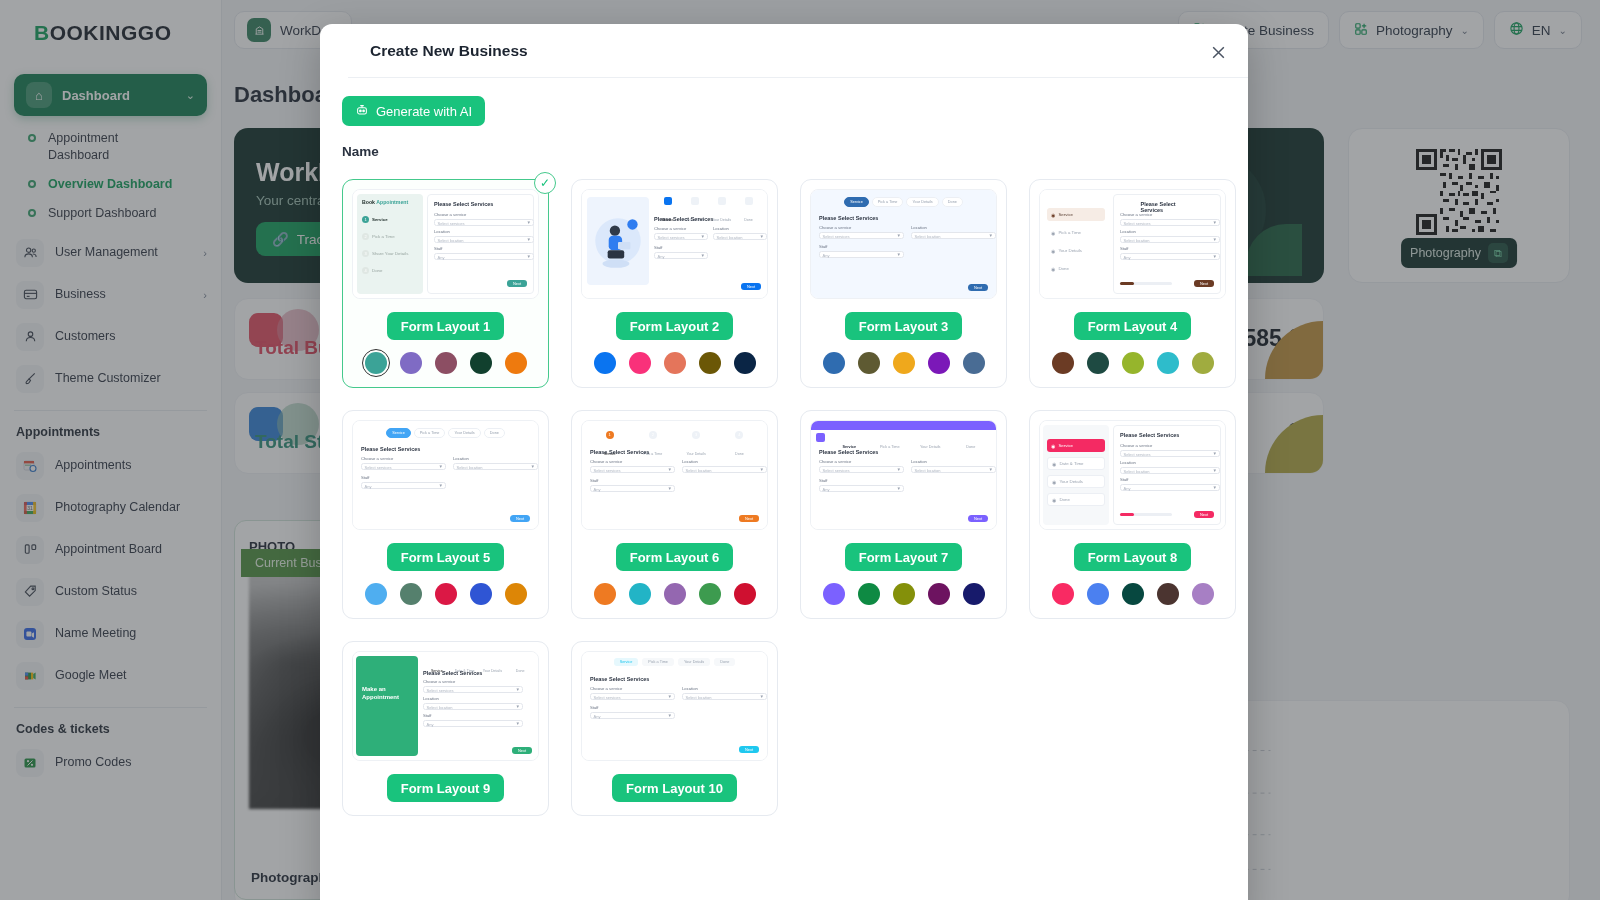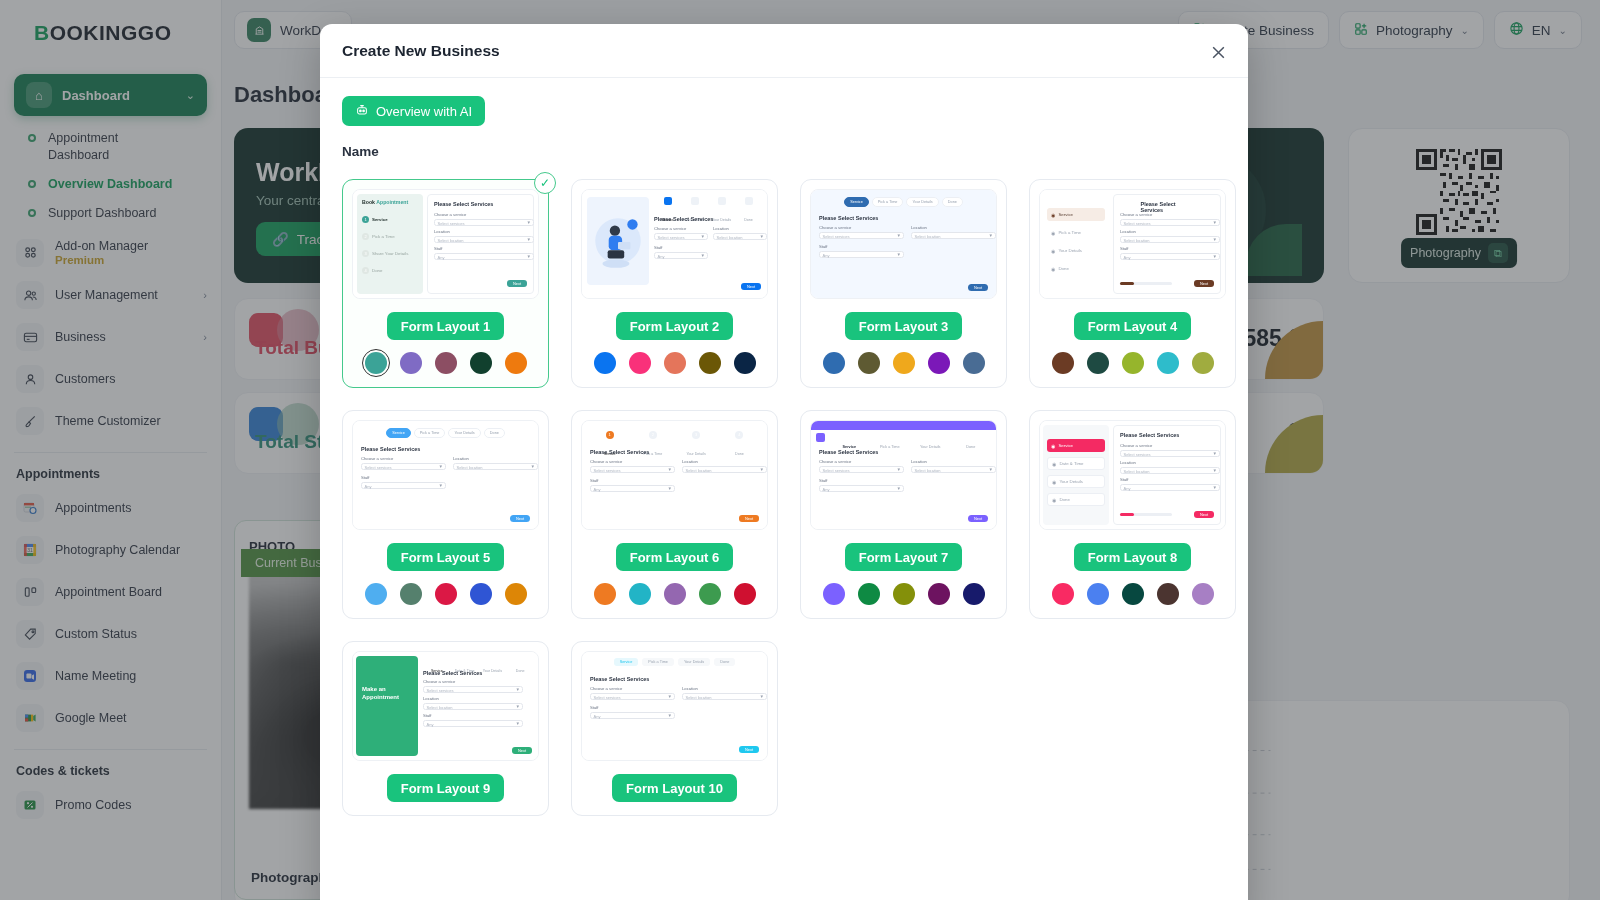--- a/index.html
+++ b/index.html
@@ -153,21 +153,21 @@
   }
 
   
   .modal {
     position: absolute; left: 320px; top: 24px; width: 928px; height: 900px;
     background: #fff; border-radius: 12px 12px 0 0; z-index: 60;
     box-shadow: 0 12px 40px rgba(0,0,0,.22); overflow: hidden;
   }
   .modal-head {
     height: 54px; border-bottom: 1px solid #eceff3; display: flex; align-items: center;
-    padding: 0 22px; position: relative;
+    padding: 0 22px; position: relative; margin-left: 28px;
   }
   .modal-title { font-size: 15.5px; font-weight: bold; color: #1c2430; }
   .modal-close {
     position: absolute; right: 18px; top: 16px; width: 24px; height: 24px;
     color: #4a5362; font-size: 19px; display: flex; align-items: center; justify-content: center;
     cursor: pointer;
   }
   .modal-body { padding: 18px 22px 0 22px; height: 846px; overflow: hidden; }
 
   .ai-btn {
@@ -249,34 +249,20 @@
         <span class="dot"></span>
         <span>Overview Dashboard</span>
       </div>
       <div class="sub-item">
         <span class="dot"></span>
         <span>Support Dashboard</span>
       </div>
     </div>
 
     <div style="margin-top:4px;">
-      <div class="nav-item">
-        <span class="sq">
-          <svg width="15" height="15" viewBox="0 0 16 16" fill="none" stroke="#39404d" stroke-width="1.3">
-              <circle cx="5" cy="5" r="2"></circle>
-              <circle cx="11" cy="5" r="2"></circle>
-              <circle cx="5" cy="11" r="2"></circle>
-              <circle cx="11" cy="11" r="2"></circle>
-            </svg>
-        </span>
-        <span class="txt">
-          <span>Add-on Manager</span>
-          <span class="sub">Premium</span>
-        </span>
-      </div>
       <div class="nav-item">
         <span class="sq">
           <svg width="15" height="15" viewBox="0 0 16 16" fill="none" stroke="#39404d" stroke-width="1.2">
               <circle cx="6" cy="5.5" r="2.3"></circle>
               <path d="M2 13c0-2.2 1.8-3.6 4-3.6s4 1.4 4 3.6"></path>
               <circle cx="11.5" cy="6" r="1.7"></circle>
               <path d="M10.5 9.6c2 0 3.5 1.2 3.5 3.2"></path>
             </svg>
         </span>
         <span class="txt">User Management</span>
@@ -601,21 +587,21 @@
   <div class="modal-body">
     <button class="ai-btn">
       <span>
         <svg width="14" height="14" viewBox="0 0 16 16" fill="none" stroke="#fff" stroke-width="1.2">
             <rect x="3" y="5.5" width="10" height="7" rx="2"></rect>
             <circle cx="6.2" cy="9" r=".9" fill="#fff"></circle>
             <circle cx="9.8" cy="9" r=".9" fill="#fff"></circle>
             <path d="M8 3v2.5M6 3h4"></path>
           </svg>
       </span>
-      <span>Overview with AI</span>
+      <span>Generate with AI</span>
     </button>
 
     <div class="field-label">Name</div>
 
 
     <div class="grid" id="layout-grid">
         <div class="card sel">
           <div class="tick">✓</div>
     <div class="thumb">
             <div style="position:absolute;inset:0;background:#fff;padding:4px;">

